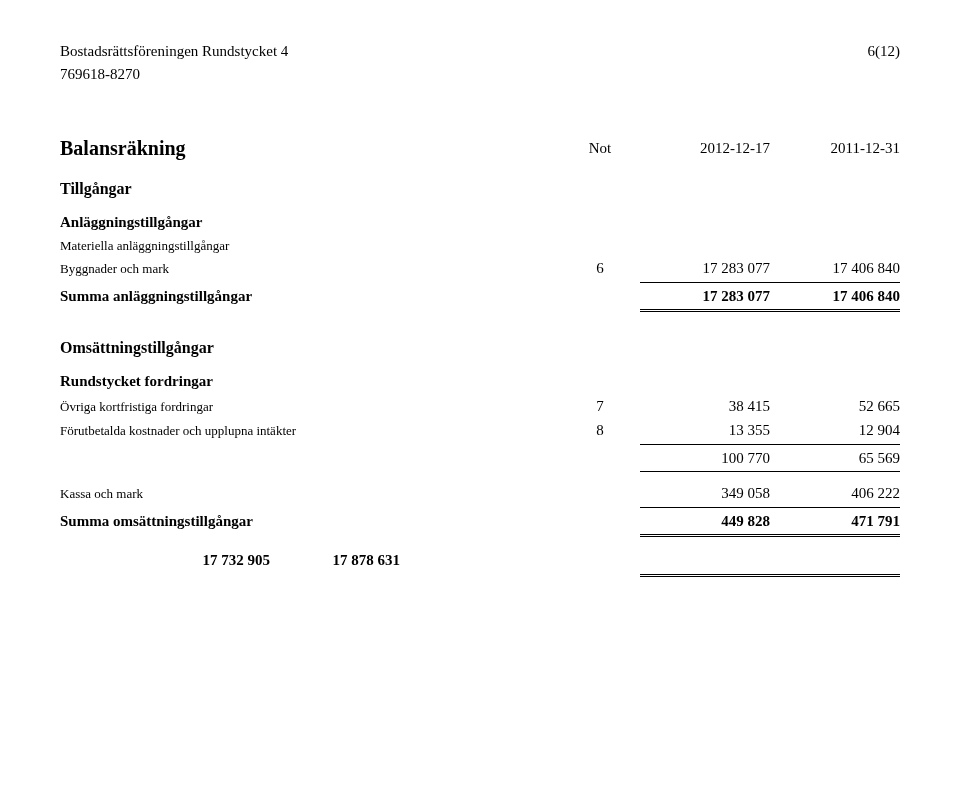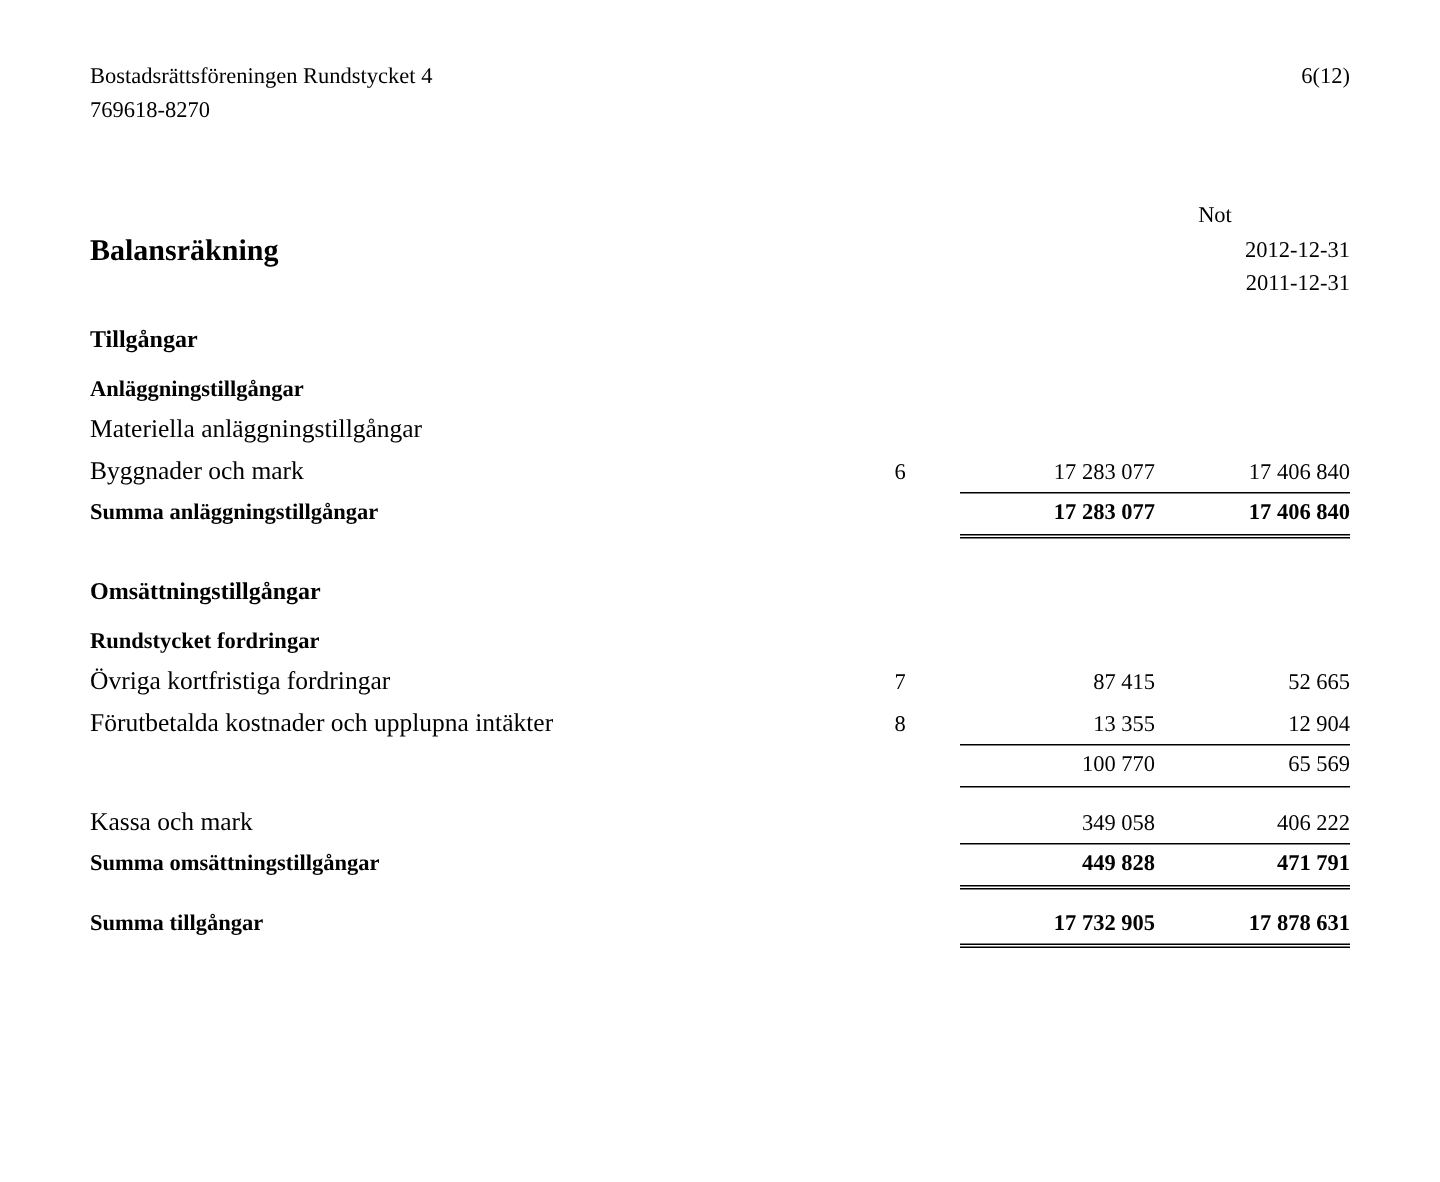--- a/index.html
+++ b/index.html
@@ -69,21 +69,21 @@
       margin-top: 10px;
       margin-bottom: 2px;
     }
     .data-row {
       display: flex;
       align-items: baseline;
       margin-bottom: 2px;
     }
     .row-label {
       flex: 1;
-      font-size: 17px;
+      font-size: 13px;
     }
     .row-not {
       width: 80px;
       text-align: center;
       font-size: 15px;
     }
     .row-val1 {
       width: 130px;
       text-align: right;
       font-size: 15px;
@@ -145,23 +145,23 @@
     <div>Bostadsrättsföreningen Rundstycket 4</div>
     <div>769618-8270</div>
   </div>
   <div class="header-right">6(12)</div>
 </div>
 
 <div class="section-spacer"></div>
 
 <div class="title-row">
   <span class="title-label">Balansräkning</span>
-  <div style="display:flex;flex-direction:column;">
+  <div style="display:flex;">
     <div class="col-not">Not</div>
-    <div class="col-2012">2012-12-31</div>
+    <div class="col-2012">2012-12-17</div>
     <div class="col-2011">2011-12-31</div>
   </div>
 </div>
 
 <div class="section-heading">Tillgångar</div>
 
 <div class="sub-heading">Anläggningstillgångar</div>
 
 <div class="data-row">
   <span class="row-label">Materiella anläggningstillgångar</span>
@@ -197,21 +197,21 @@
 
 <div class="spacer-row"></div>
 
 <div class="section-heading">Omsättningstillgångar</div>
 
 <div class="sub-heading">Rundstycket fordringar</div>
 
 <div class="data-row">
   <span class="row-label">Övriga kortfristiga fordringar</span>
   <span class="row-not">7</span>
-  <span class="row-val1">87 415</span>
+  <span class="row-val1">38 415</span>
   <span class="row-val2">52 665</span>
 </div>
 
 <div class="data-row">
   <span class="row-label">Förutbetalda kostnader och upplupna intäkter</span>
   <span class="row-not">8</span>
   <span class="row-val1">13 355</span>
   <span class="row-val2">12 904</span>
 </div>
 
@@ -262,21 +262,20 @@
 <div class="underline-row">
   <div class="underline-pair">
     <div style="width:130px; border-bottom:3px double #000;"></div>
     <div style="width:130px; border-bottom:3px double #000;"></div>
   </div>
 </div>
 
 <div class="spacer-row"></div>
 
 <div class="summary-row">
-  <span class="summary-label">Summa tillgångar</span>
   <span class="summary-not"></span>
   <span class="summary-val1">17 732 905</span>
   <span class="summary-val2">17 878 631</span>
 </div>
 
 <div class="underline-row">
   <div class="underline-pair">
     <div style="width:130px; border-bottom:3px double #000;"></div>
     <div style="width:130px; border-bottom:3px double #000;"></div>
   </div>

